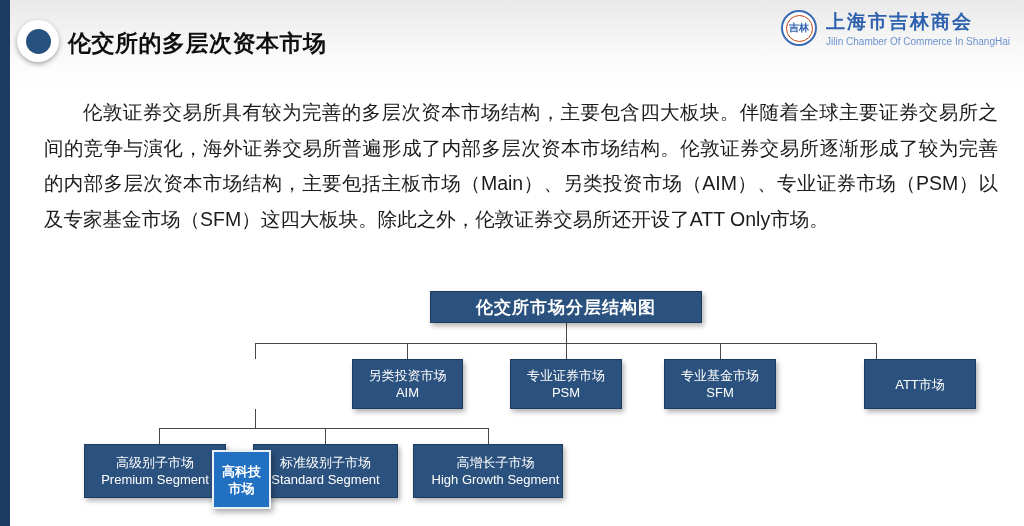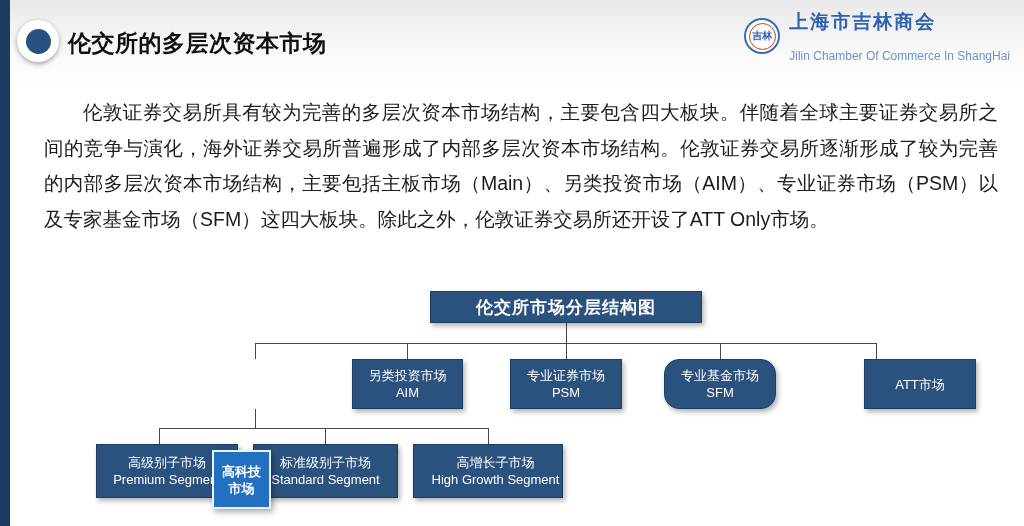--- a/index.html
+++ b/index.html
@@ -29,21 +29,21 @@
     width:32px; height:32px; border-radius:50%; border:2px solid #3a6cb5; background:#fff;
     display:flex; align-items:center; justify-content:center;
   }
   .badge-inner {
     width:25px; height:25px; border-radius:50%; border:1px solid #c2410c;
     display:flex; align-items:center; justify-content:center;
     font-size:10px; font-weight:bold; color:#2f5fae;
   }
   .logo-text { display:flex; flex-direction:column; }
   .org-zh { font-size:19px; font-weight:bold; color:#2e62ae; letter-spacing:2px; }
-  .org-en { font-size:12px; color:#6c92cc; margin-top:14px; }
+  .org-en { font-size:10px; color:#6c92cc; margin-top:1px; }
 
   
   .paragraph {
     position:absolute; left:40px; top:91px; width:954px; margin:4px;
     font-size:19.5px; line-height:35.6px; color:#1c1c1c;
     text-align:justify; text-indent:2em;
   }
 
   
   .dbox {
@@ -55,25 +55,25 @@
   }
   .dbox .zh, .dbox .en { font-size:13px; line-height:17px; }
 
   .root-box { left:430px; top:291px; width:272px; height:32px;
               font-size:17px; font-weight:bold; letter-spacing:1px; }
 
   .l2 { top:359px; height:50px; }
   .b-main     { left:200px; width:110px; }
   .b-aim      { left:352px; width:111px; }
   .b-psm      { left:510px; width:112px; }
-  .b-sfm      { left:664px; width:112px;border-radius:15px; }
+  .b-sfm      { left:664px; width:112px; }
   .b-att      { left:864px; width:112px; }
 
   .l3 { top:444px; height:54px; }
-  .b-premium  { left:96px;  width:142px; }
+  .b-premium  { left:84px;  width:142px; }
   .b-standard { left:253px; width:145px; }
   .b-growth   { left:413px; width:150px;padding-left:15px; }
 
   .hl-box {
     left:212px; top:450px; width:59px; height:59px; z-index:5;
     background:#2270c2; border:2px solid #ecf1f8;
     box-shadow:2px 3px 6px rgba(0,0,0,0.35); font-weight:bold;
   }
   .hl-box .line { font-size:13px; line-height:17px; }
 

